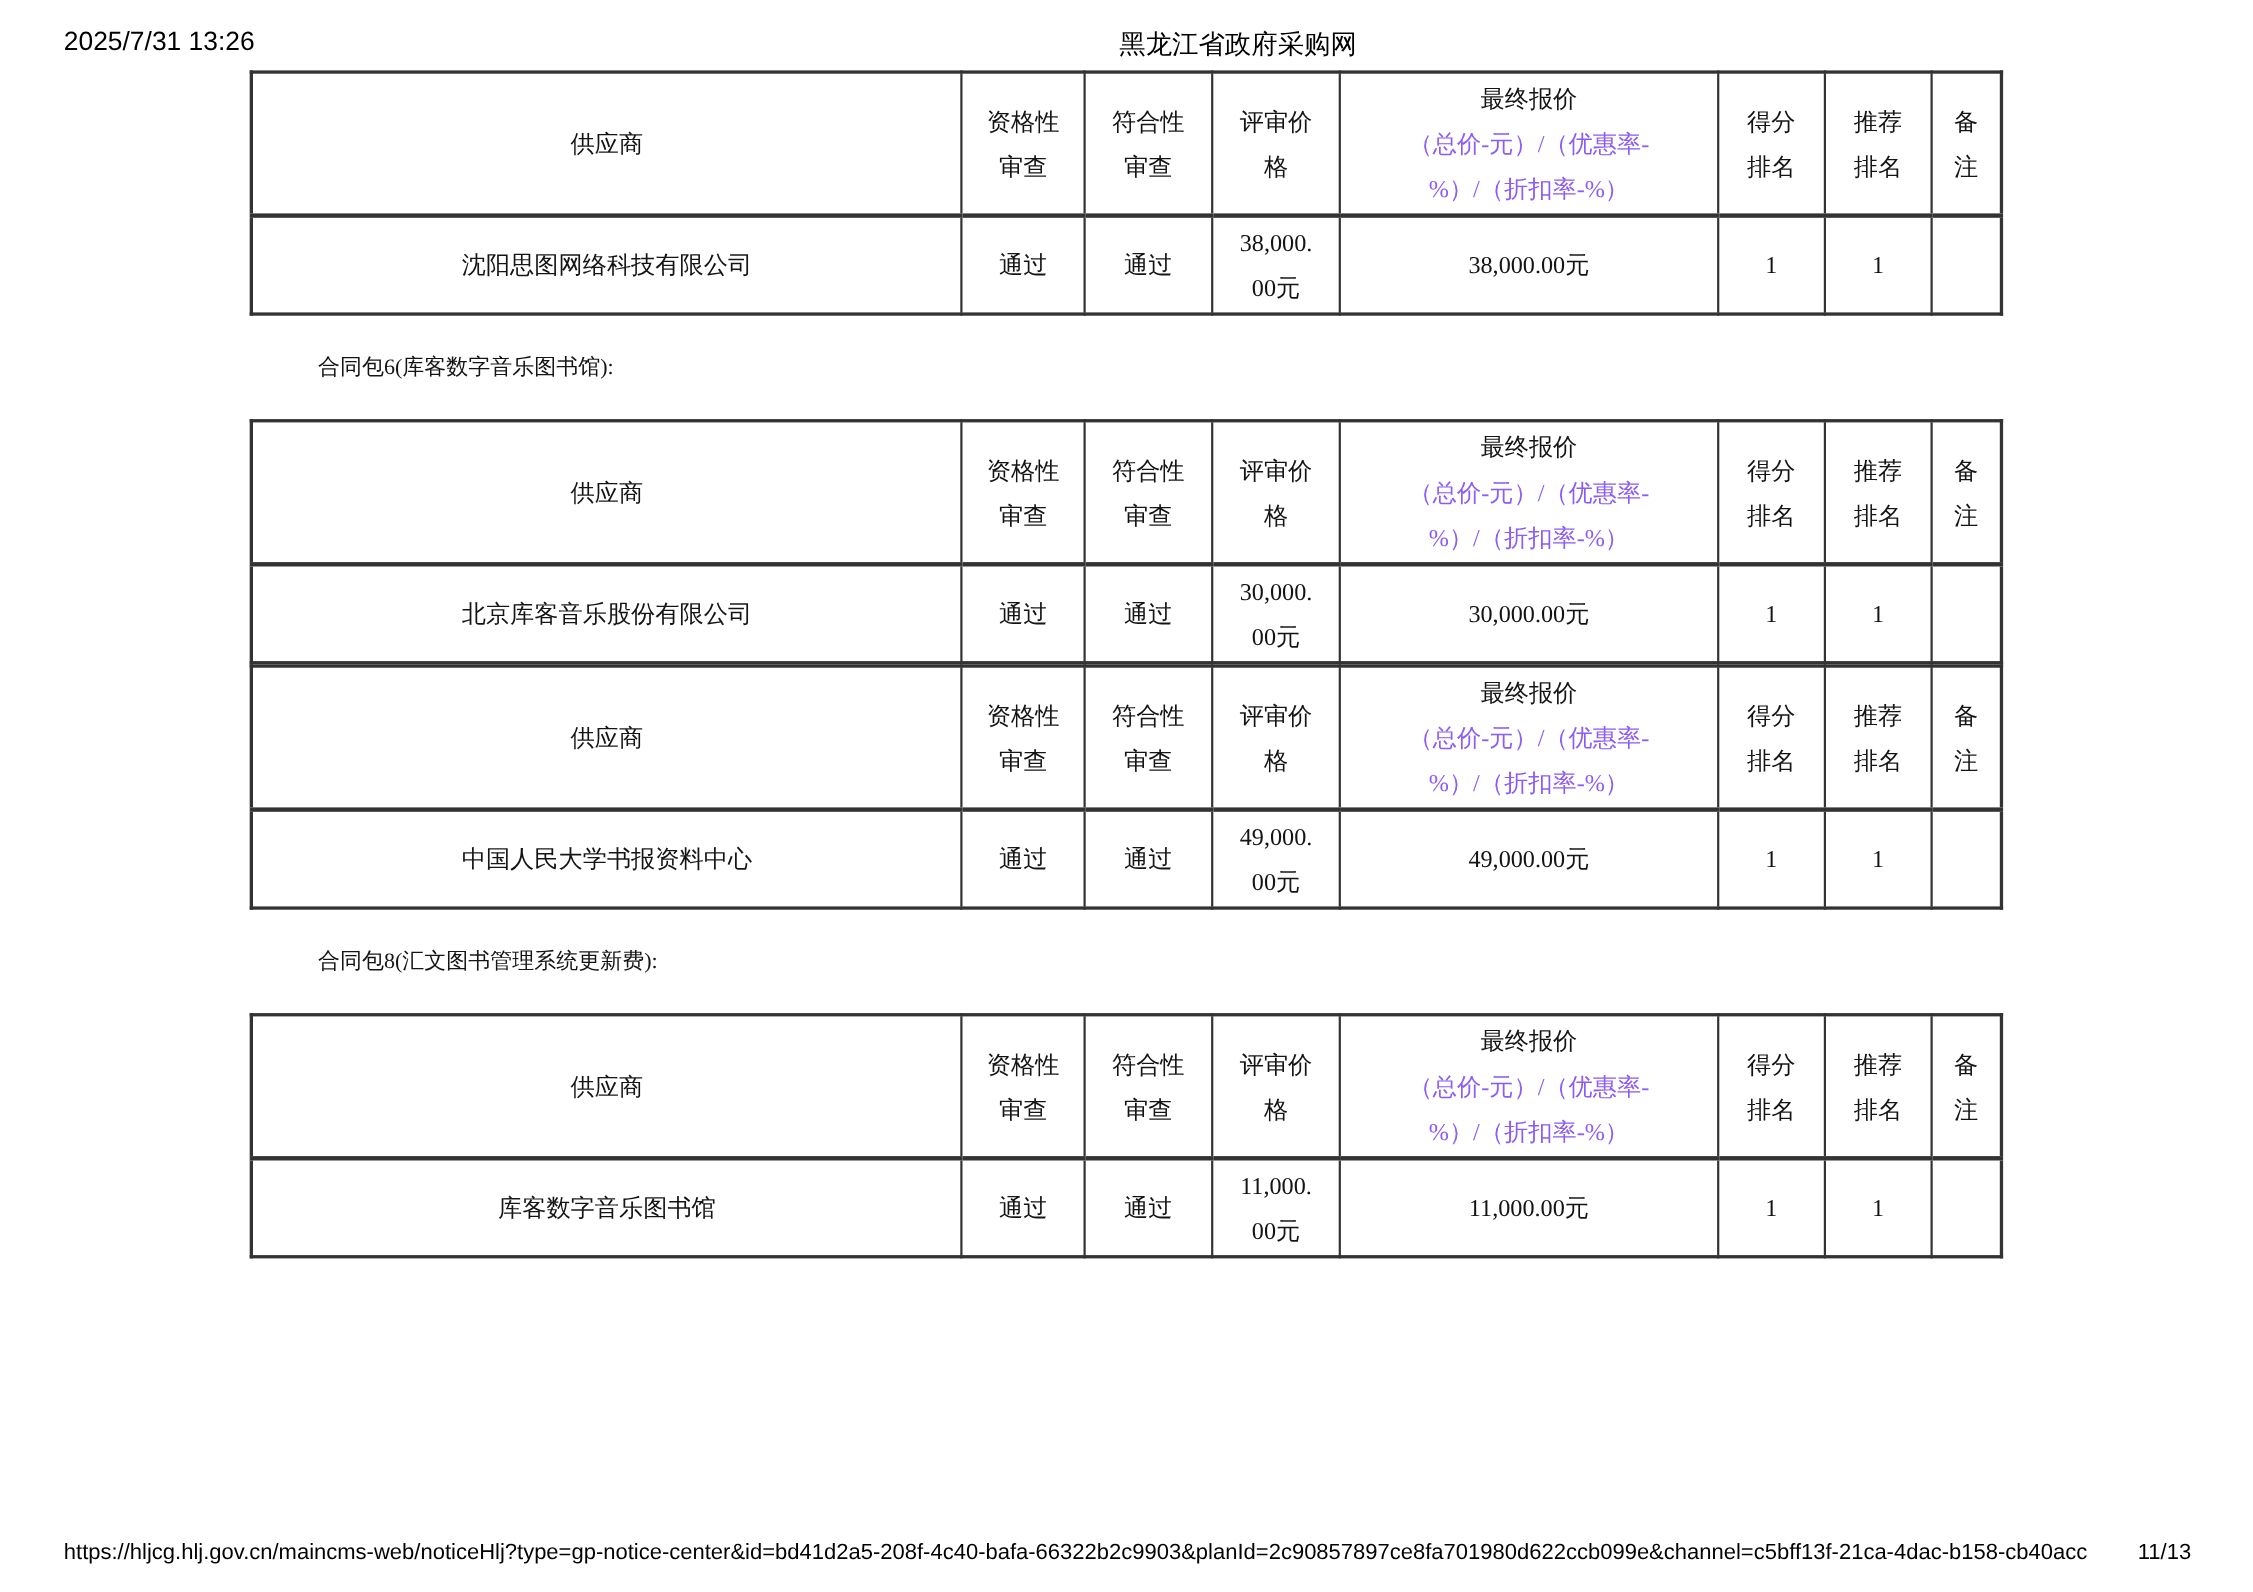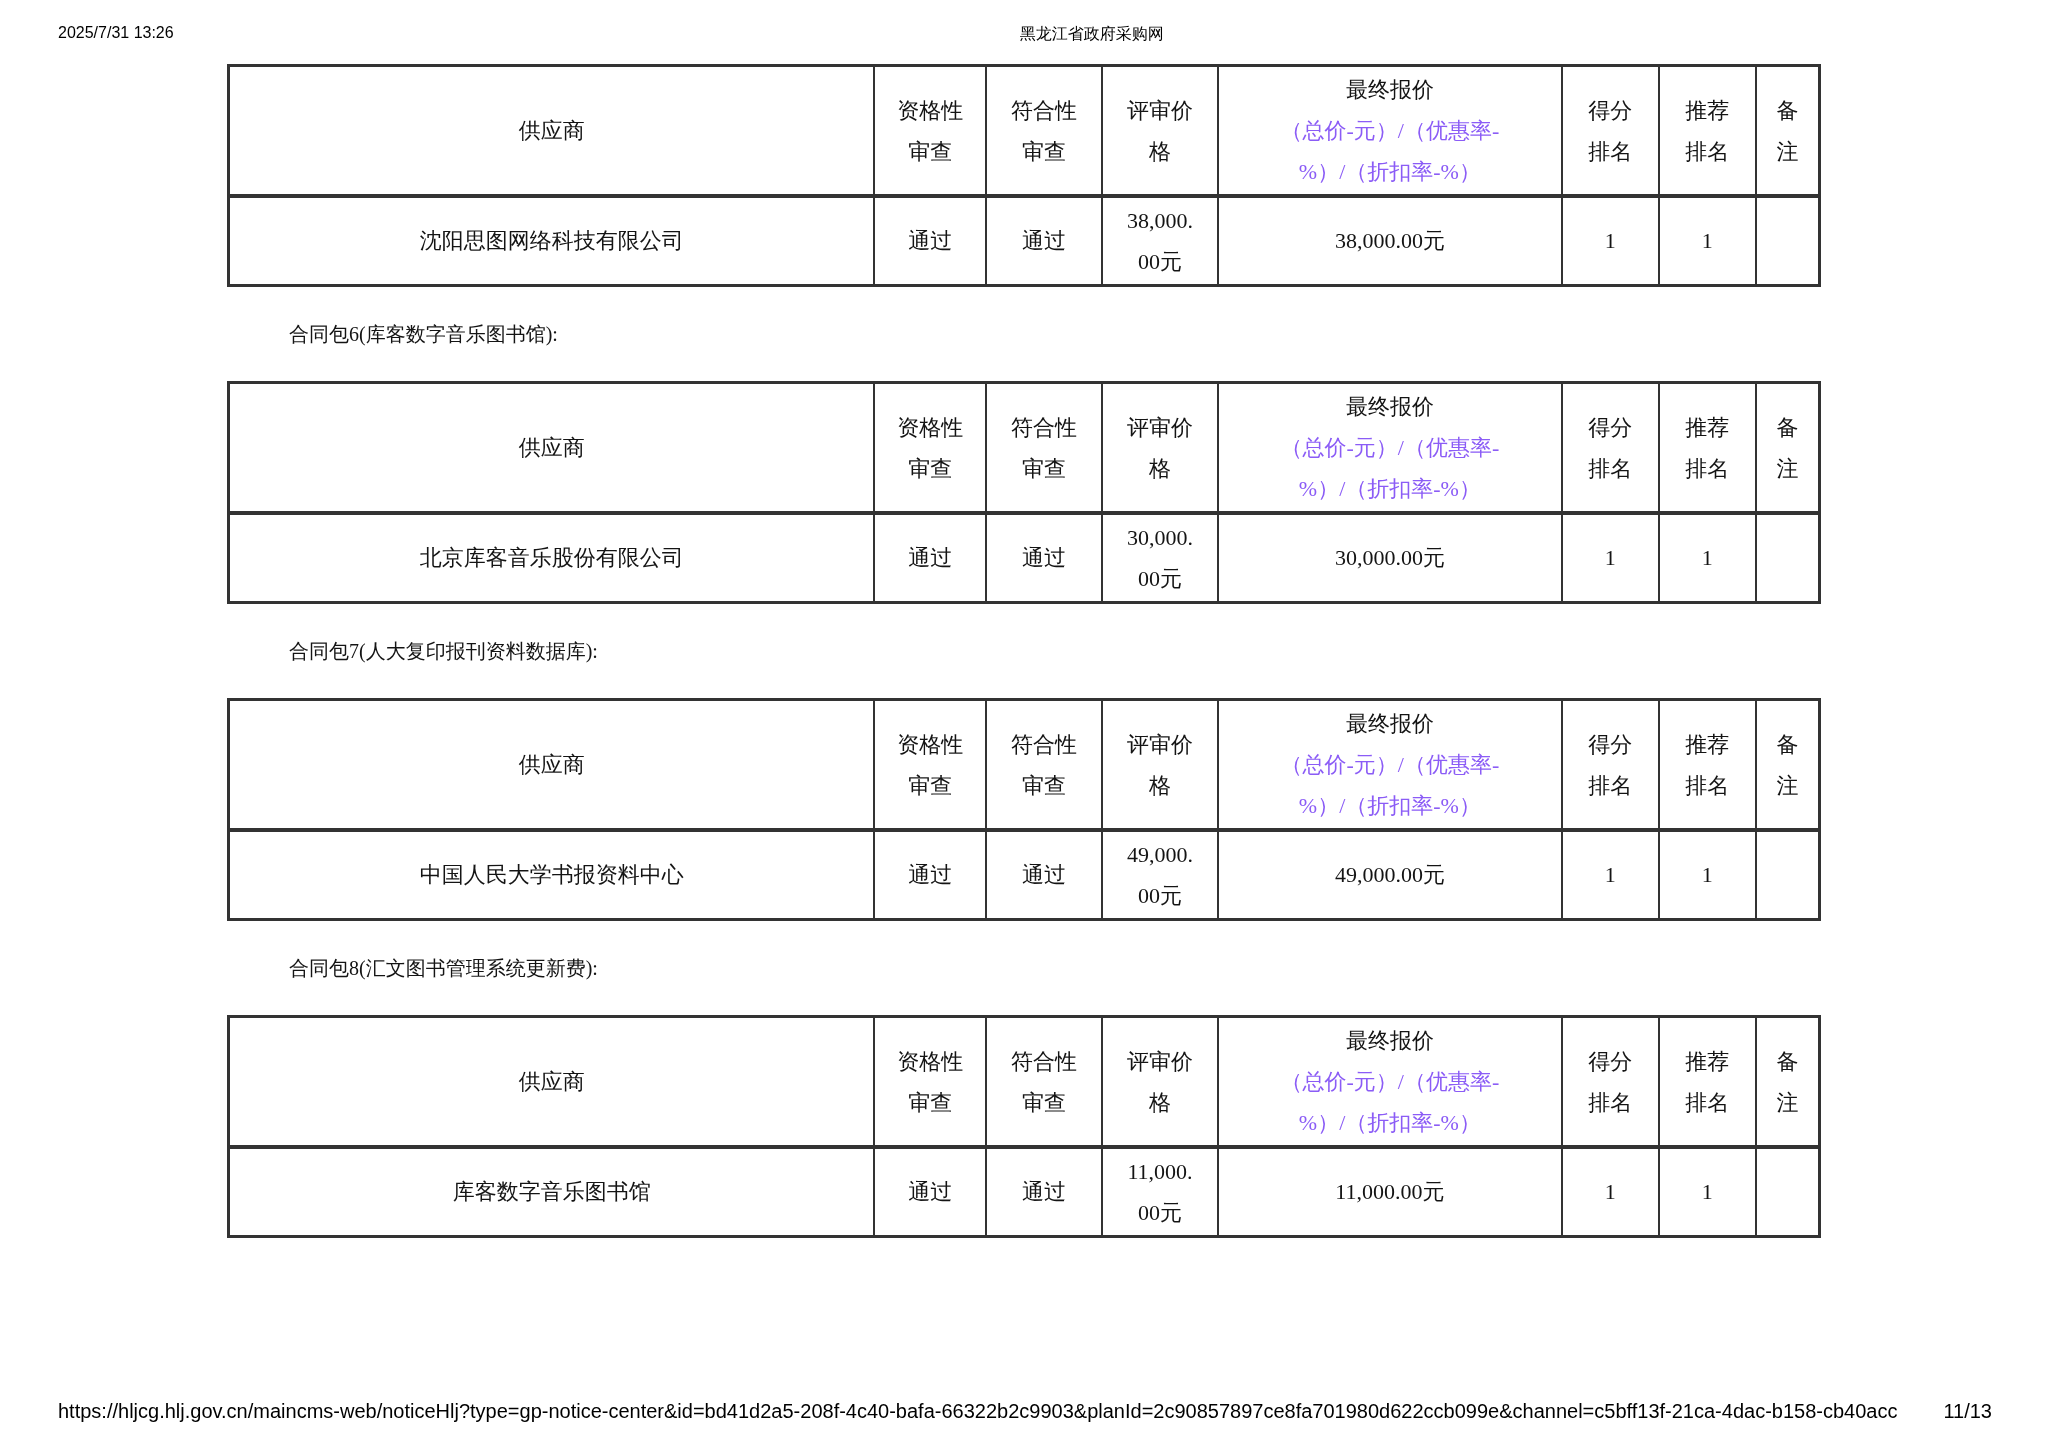--- a/index.html
+++ b/index.html
@@ -7,21 +7,21 @@
   body {
     width: 2048px; height: 1447px;
     position: relative; overflow: hidden;
     font-family: "Liberation Serif", "DejaVu Serif", serif;
     color: #141414;
   }
   
   .print-header {
     position: absolute; top: 22px; left: 58px; right: 58px; height: 30px;
     font-family: "Liberation Sans", "DejaVu Sans", sans-serif;
-    font-size: 16px; color: #000;
+    font-size: 24px; color: #000;
   }
   .timestamp { position: absolute; left: 0; top: 2px; }
   .site-title { position: absolute; left: 50%; top: 2px; transform: translateX(-3%); white-space: nowrap; }
   
   .content { position: absolute; top: 64px; left: 227px; width: 1594px; }
   table.result-table {
     width: 100%; table-layout: fixed;
     border-collapse: collapse;
     border: 3px solid #333;
   }
@@ -180,21 +180,20 @@
           <span class="line">00元</span>
         </td>
         <td>30,000.00元</td>
         <td>1</td>
         <td>1</td>
         <td></td>
       </tr>
     </tbody>
   </table>
 
-  <div class="section-heading">合同包7(人大复印报刊资料数据库):</div>
 
   <table class="result-table">
     <colgroup>
       <col style="width:40.6%">
         <col style="width:7.0%">
         <col style="width:7.3%">
         <col style="width:7.3%">
       <col style="width:21.6%">
         <col style="width:6.1%">
         <col style="width:6.1%">

